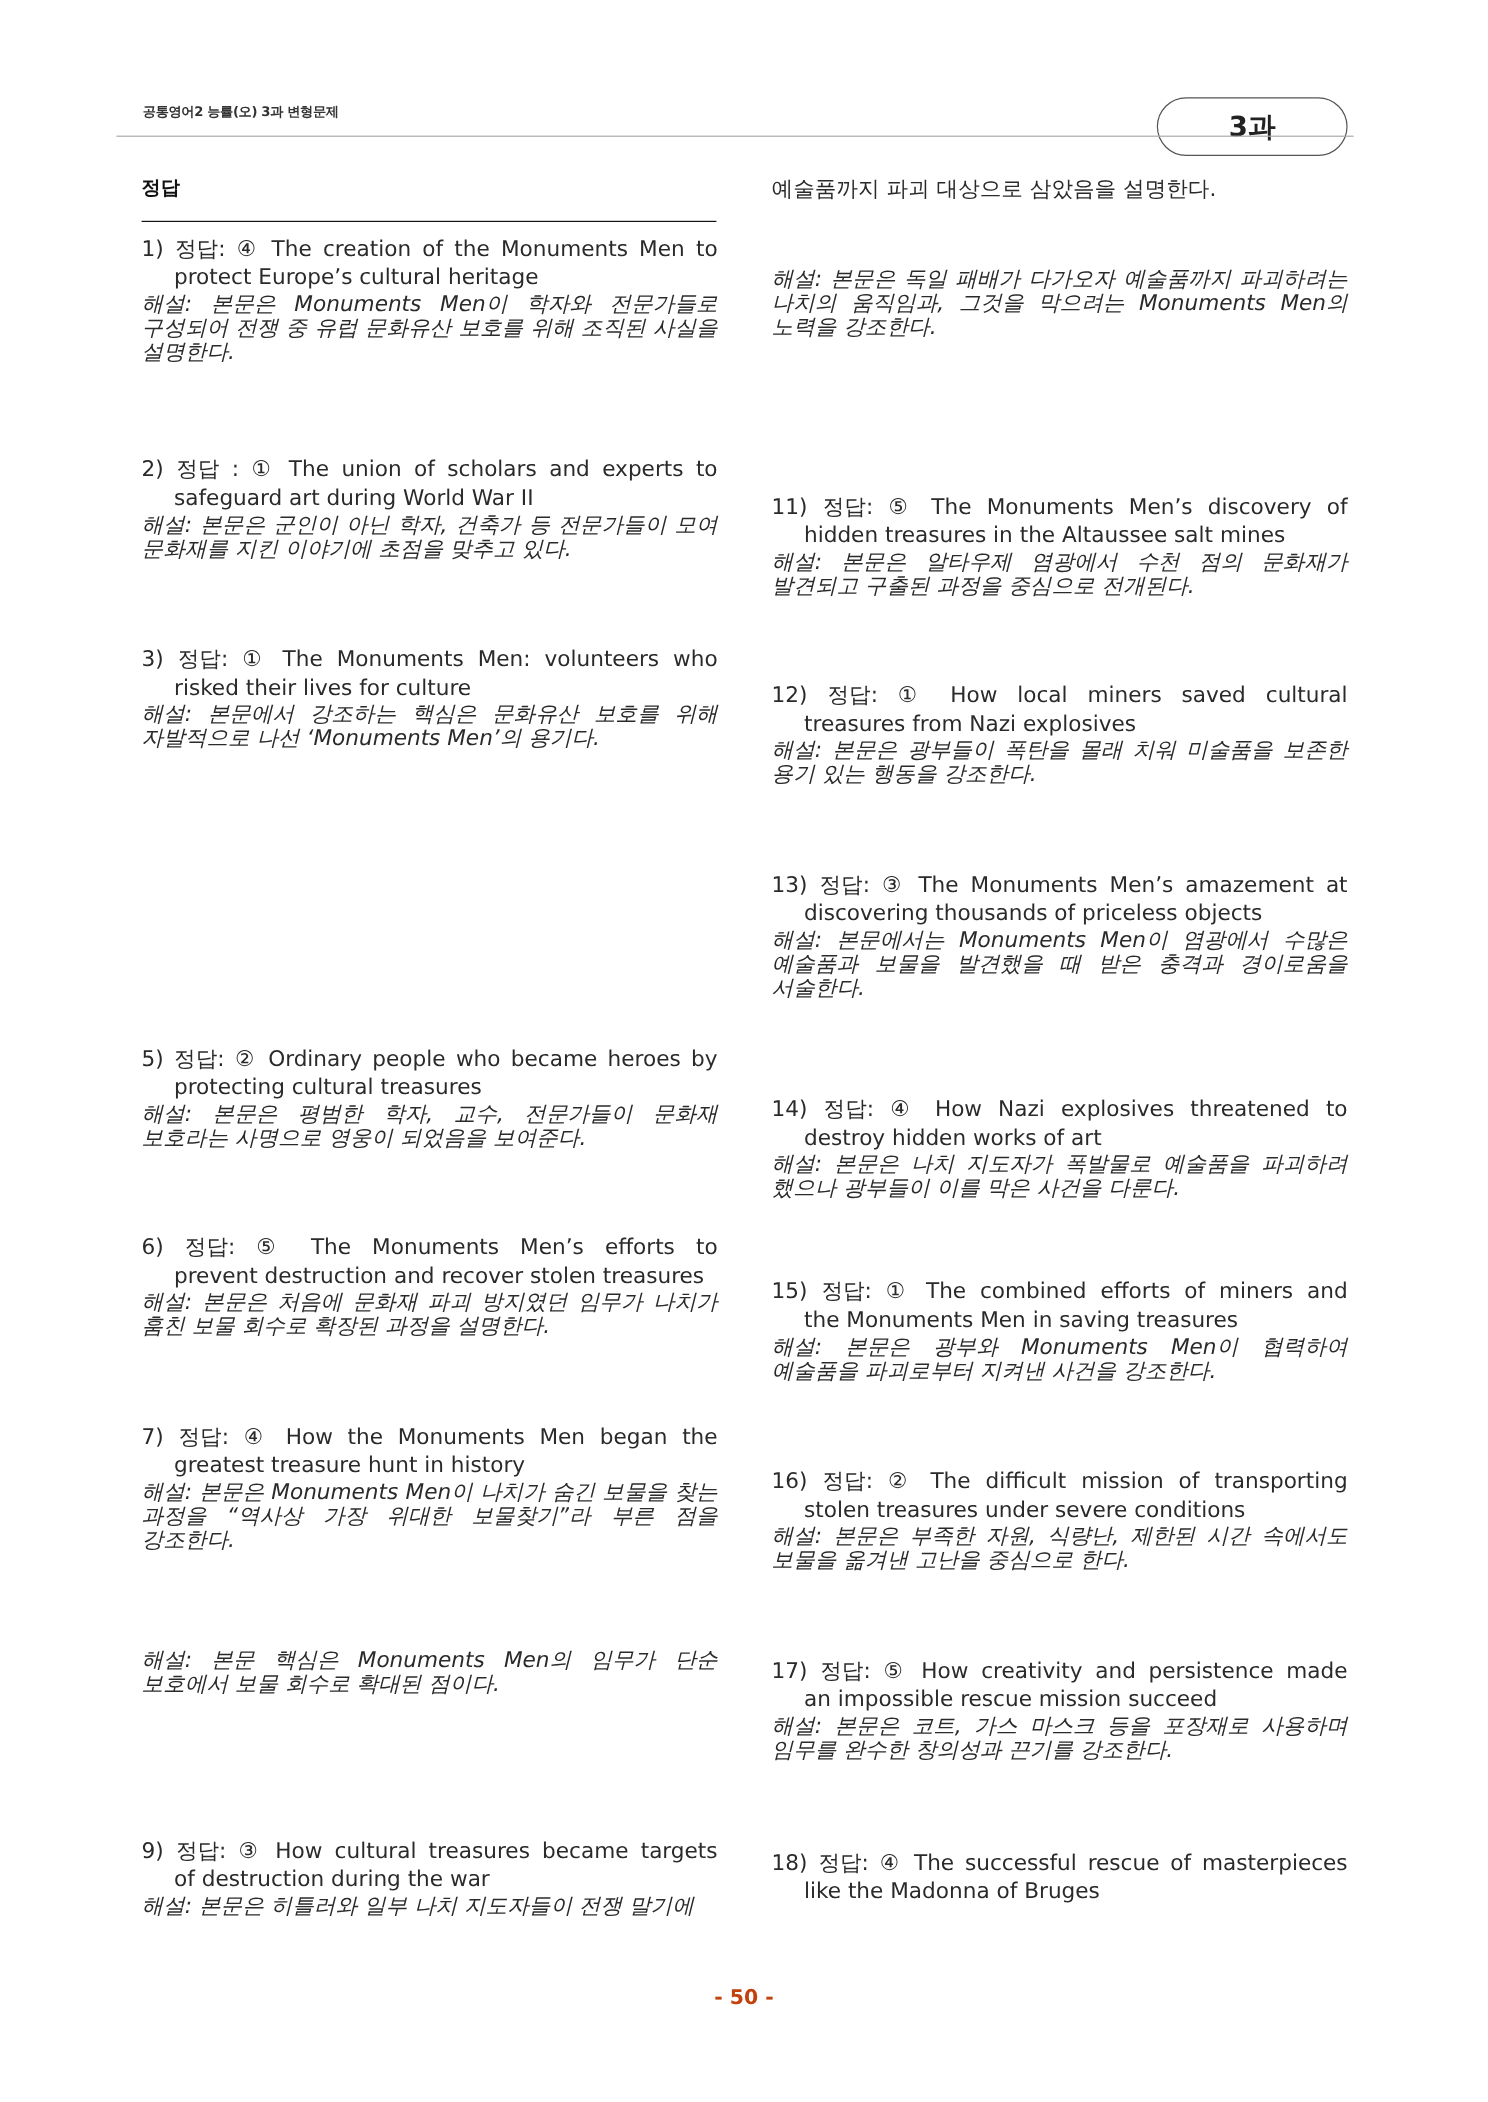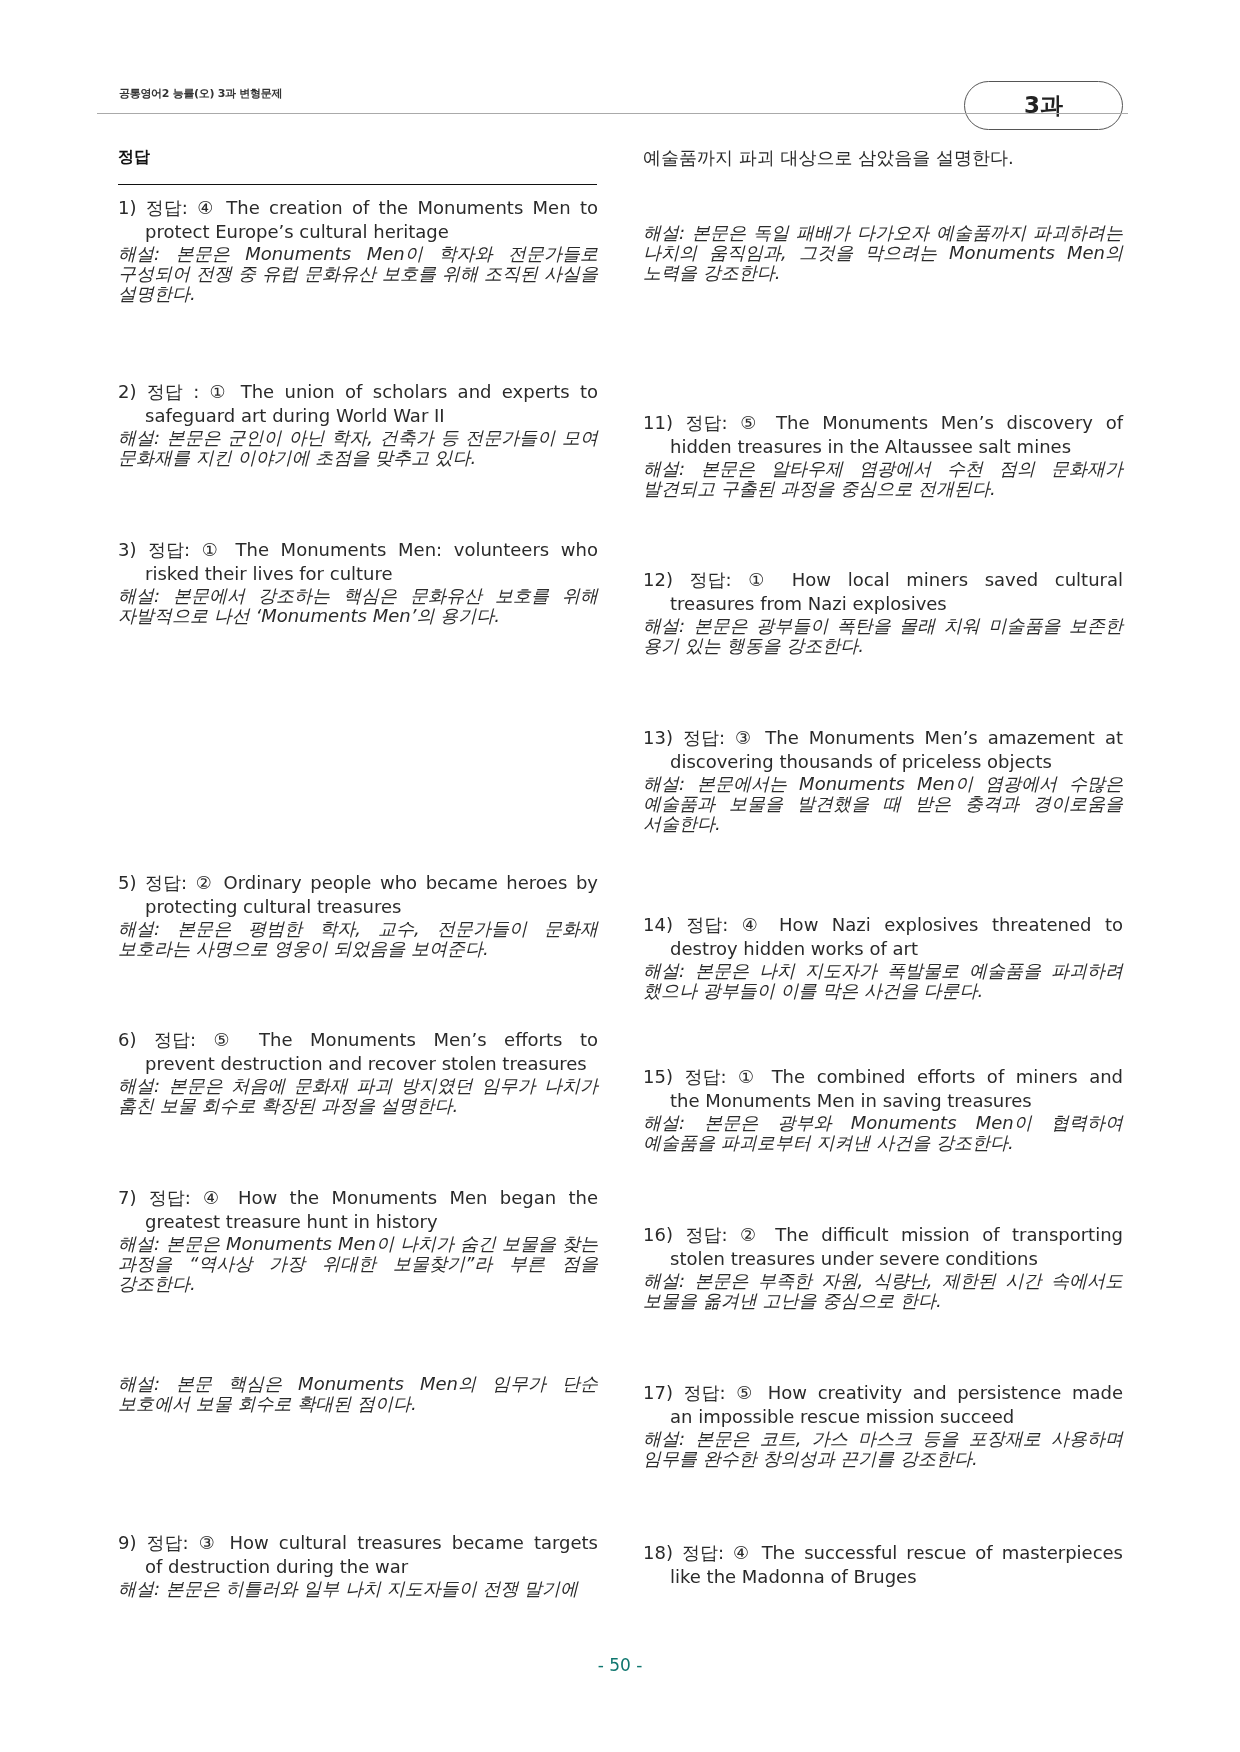--- a/index.html
+++ b/index.html
@@ -53,21 +53,21 @@
     word-break: keep-all;
     font-style: italic;
   }
   .continuation {
     position: absolute; left: 643px; top: 143px; width: 480px;
     font-size: 18px; color: #2a2a2a; line-height: 30px;
   }
 
   .page-number {
     position: absolute; left: 0; width: 1240px; top: 1655px;
-    text-align: center; font-size: 17px; color: #0f766e;
+    text-align: center; font-size: 17px; color: #c2410c; font-weight: bold;
   }
 </style>
 </head>
 <body>
 
 <div class="page">
 
   <div class="header-title">공통영어2 능률(오) 3과 변형문제</div>
   <div class="lesson-badge">3과</div>
   <div class="header-rule"></div>

